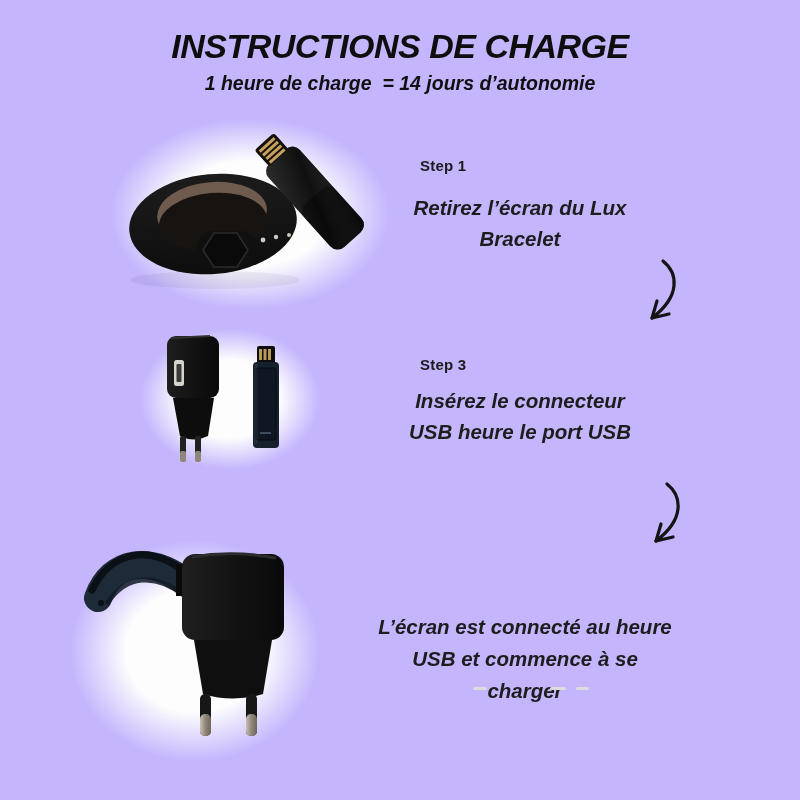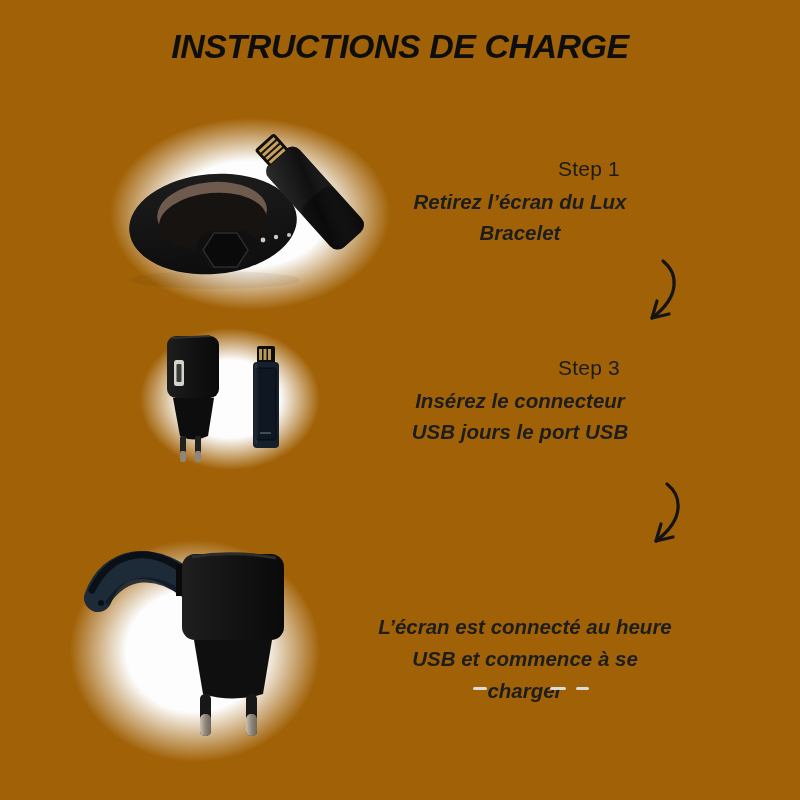--- a/index.html
+++ b/index.html
@@ -1,48 +1,48 @@
 <!DOCTYPE html>
 <html><head>
 <meta charset="utf-8">
 <style>
   html,body{margin:0;padding:0;}
   body{font-family:"Liberation Sans","DejaVu Sans",sans-serif;}
-  .canvas{position:relative;width:800px;height:800px;background:#a16207;overflow:hidden;}
+  .canvas{position:relative;width:800px;height:800px;background:#c4b5fd;overflow:hidden;}
 
   .page-title{
     position:absolute;top:27px;left:0;width:100%;text-align:center;
     font-size:34px;font-weight:bold;font-style:italic;letter-spacing:-0.5px;
     color:#0e0e0e;
   }
   .page-subtitle{
     position:absolute;top:72px;left:0;width:100%;text-align:center;
     font-size:19.5px;font-weight:bold;font-style:italic;color:#101010;
     white-space:pre-wrap;
   }
 
   .step-label{
-    position:absolute;width:200px;text-align:right;
-    font-size:21px;font-weight:normal;color:#1b1b1b;letter-spacing:0.2px;
+    position:absolute;width:200px;text-align:left;
+    font-size:15px;font-weight:bold;color:#1b1b1b;letter-spacing:0.2px;
   }
   .step-text{
     position:absolute;text-align:center;
     font-size:20.5px;line-height:31px;font-weight:600;font-style:italic;
     color:#1d1d1d;
   }
 
   .photo{position:absolute;}
   .photo svg{display:block;width:100%;height:100%;}
   .photo{background:radial-gradient(closest-side,#fdfdfd 55%,rgba(253,253,253,0) 100%);}
 
   .arrow{position:absolute;width:52px;height:72px;}
   .arrow svg{display:block;width:100%;height:100%;}
 
   .s1-label{left:420px;top:157px;}
-  .s1-text{left:390px;top:186px;width:260px;}
+  .s1-text{left:390px;top:192px;width:260px;}
   .s1-img{left:110px;top:118px;width:280px;height:192px;}
   .arrow-1{left:637px;top:258px;}
 
   .s2-label{left:420px;top:356px;}
   .s2-text{left:405px;top:385px;width:230px;}
   .s2-img{left:140px;top:328px;width:180px;height:142px;}
   .arrow-2{left:641px;top:481px;}
 
   .s3-label{left:423px;top:575px;}
   .s3-text{left:375px;top:611px;width:300px;line-height:32px;}
@@ -52,20 +52,21 @@
   .a1{left:473px;top:687px;width:14px;}
   .a2{left:550px;top:687px;width:16px;}
   .a3{left:576px;top:687px;width:13px;}
 </style>
 </head>
 <body>
 
 <div class="canvas">
 
   <div class="page-title">INSTRUCTIONS DE CHARGE</div>
+  <div class="page-subtitle">1 heure de charge  = 14 jours d’autonomie</div>
 
   <div class="photo s1-img">
     <svg viewBox="0 0 280 192" xmlns="http://www.w3.org/2000/svg">
       <defs>
         <linearGradient id="modShine" x1="0" y1="0" x2="1" y2="1">
           <stop offset="0" stop-color="#ffffff" stop-opacity="0.14"></stop>
           <stop offset="0.5" stop-color="#ffffff" stop-opacity="0.02"></stop>
           <stop offset="1" stop-color="#000000" stop-opacity="0.25"></stop>
         </linearGradient>
         <linearGradient id="bandGrad" x1="0" y1="0" x2="0" y2="1">
@@ -149,21 +150,21 @@
         <rect x="128" y="21" width="3" height="11" fill="#b99a55"></rect>
         <rect x="113" y="34" width="26" height="86" rx="4" fill="#15202c"></rect>
         <rect x="116" y="40" width="20" height="72" rx="2" fill="#0f1722" stroke="#060b12" stroke-width="1"></rect>
         <rect x="114.5" y="36" width="3" height="80" fill="#ffffff" opacity="0.07"></rect>
         <rect x="120" y="104" width="11" height="2" fill="#4a5a6a" opacity="0.8"></rect>
       </g>
     </svg>
   </div>
 
   <div class="step-label s2-label">Step 3</div>
-  <div class="step-text s2-text">Insérez le connecteur USB jours le port USB</div>
+  <div class="step-text s2-text">Insérez le connecteur USB heure le port USB</div>
 
   <div class="arrow arrow-2">
     <svg viewBox="0 0 52 72" xmlns="http://www.w3.org/2000/svg">
       <path d="M26,3 C41,15 44,38 15,60" fill="none" stroke="#141414" stroke-width="3.2" stroke-linecap="round"></path>
       <path d="M15,60 L20,43 M15,60 L32,56" fill="none" stroke="#141414" stroke-width="3.2" stroke-linecap="round"></path>
     </svg>
   </div>
 
   <div class="photo s3-img">
     <svg viewBox="0 0 250 222" xmlns="http://www.w3.org/2000/svg">

